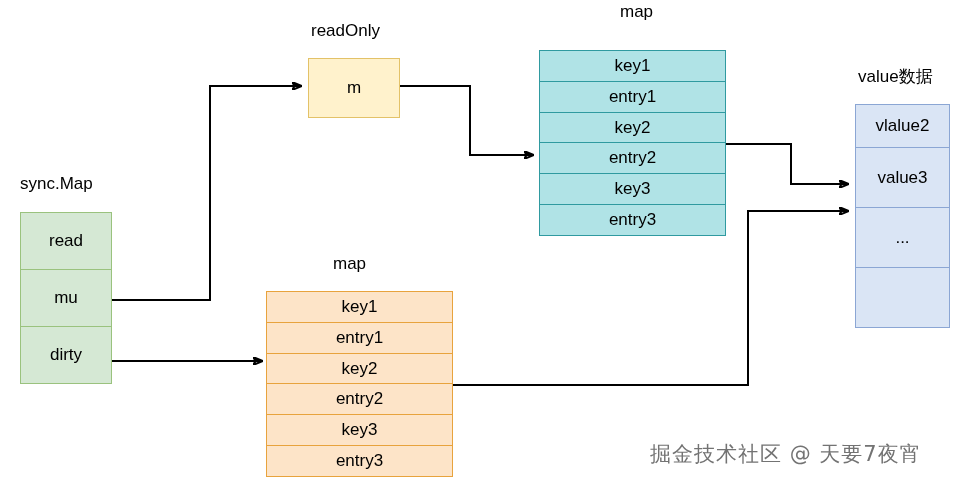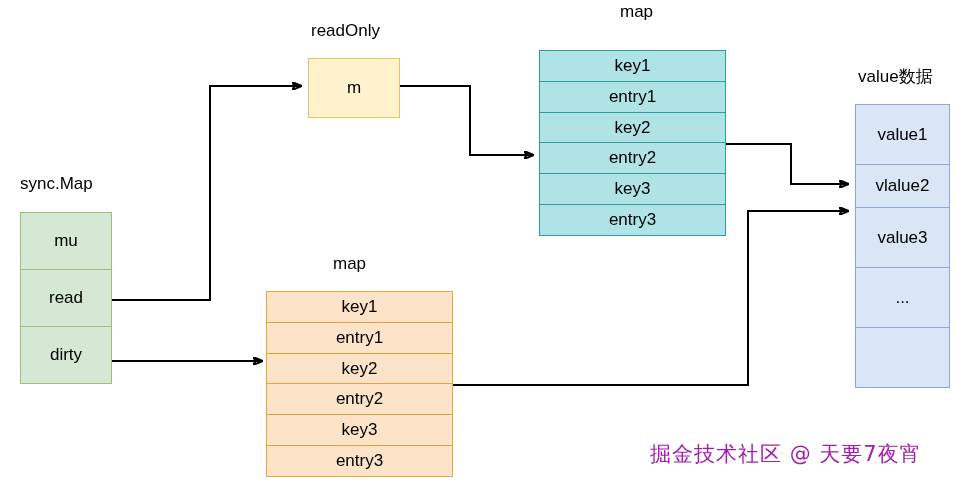--- a/index.html
+++ b/index.html
@@ -67,21 +67,21 @@
     background:#b0e3e6;
     border:1px solid #2f9aa0;
   }
   .map.orange .cell{
     background:#fde4c8;
     border:1px solid #e8a33d;
   }
   .watermark{
     position:absolute;
     font-size:21px;
-    color:#a21caf;
+    color:#737373;
     white-space:nowrap;
     letter-spacing:1px;
     font-family:"DejaVu Sans",sans-serif;
   }
   svg.conn{position:absolute;left:0;top:0;width:970px;height:492px;pointer-events:none;}
   svg.conn path{fill:none;stroke:#000;stroke-width:2;}
 </style>
 </head>
 <body>
 
@@ -101,22 +101,22 @@
     <path d="M112,361 L262,361" marker-end="url(#ah)"></path>
 
     <path d="M726,144 L791,144 L791,184 L848,184" marker-end="url(#ah)"></path>
 
     <path d="M453,385 L748,385 L748,211 L848,211" marker-end="url(#ah)"></path>
   </svg>
 
   <div class="lbl" style="left:20px;top:175px;">sync.Map</div>
 
   <div class="col green" style="left:20px;top:212px;width:92px;height:229px;">
+    <div class="cell" style="height:58px;">read</div>
     <div class="cell" style="height:58px;">mu</div>
-    <div class="cell" style="height:58px;">read</div>
     <div class="cell" style="height:58px;">dirty</div>
   </div>
 
   <div class="lbl" style="left:311px;top:22px;">readOnly</div>
 
   <div class="col yellow" style="left:308px;top:58px;width:92px;height:119px;">
     <div class="cell" style="height:60px;">m</div>
   </div>
 
   <div class="lbl" style="left:620px;top:3px;">map</div>
@@ -137,21 +137,20 @@
     <div class="cell">entry1</div>
     <div class="cell">key2</div>
     <div class="cell">entry2</div>
     <div class="cell">key3</div>
     <div class="cell">entry3</div>
   </div>
 
   <div class="lbl" style="left:858px;top:68px;">value数据</div>
 
   <div class="col blue" style="left:855px;top:104px;width:95px;height:301px;">
-    <div class="cell" style="height:61px;">value1</div>
     <div class="cell" style="height:44px;">vlalue2</div>
     <div class="cell" style="height:61px;">value3</div>
     <div class="cell" style="height:61px;">...</div>
     <div class="cell" style="height:61px;"></div>
   </div>
 
   <div class="watermark" style="left:650px;top:440px;">掘金技术社区 @ 天要7夜宵</div>
 
 </div>
 

